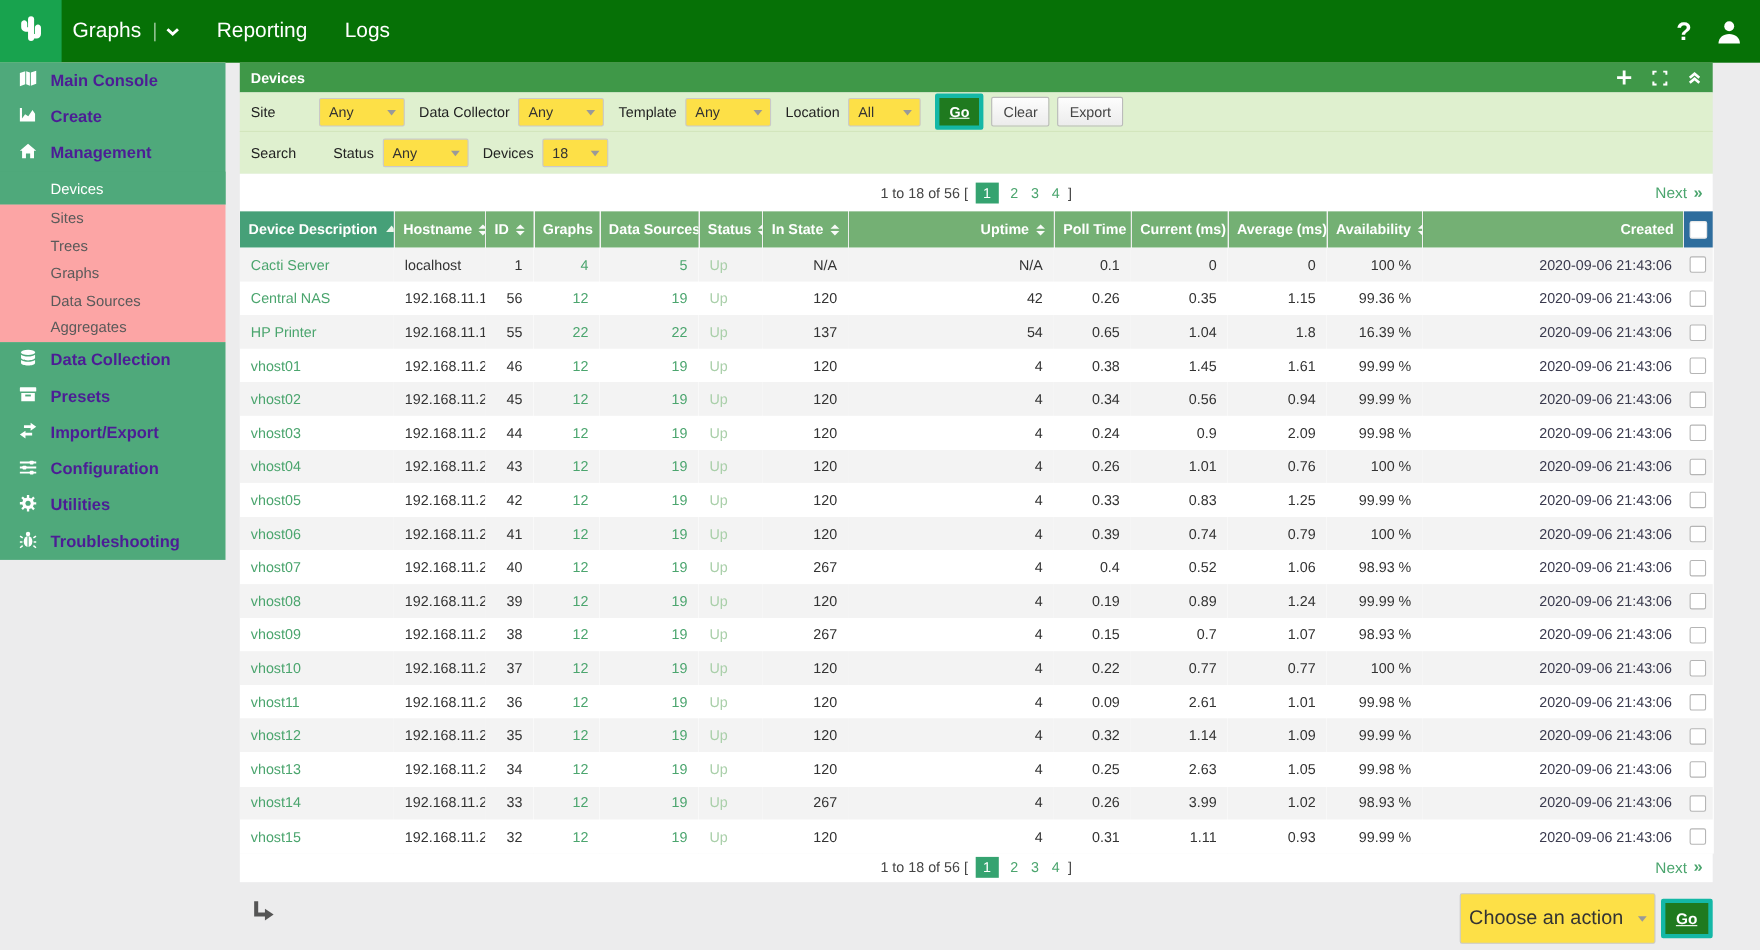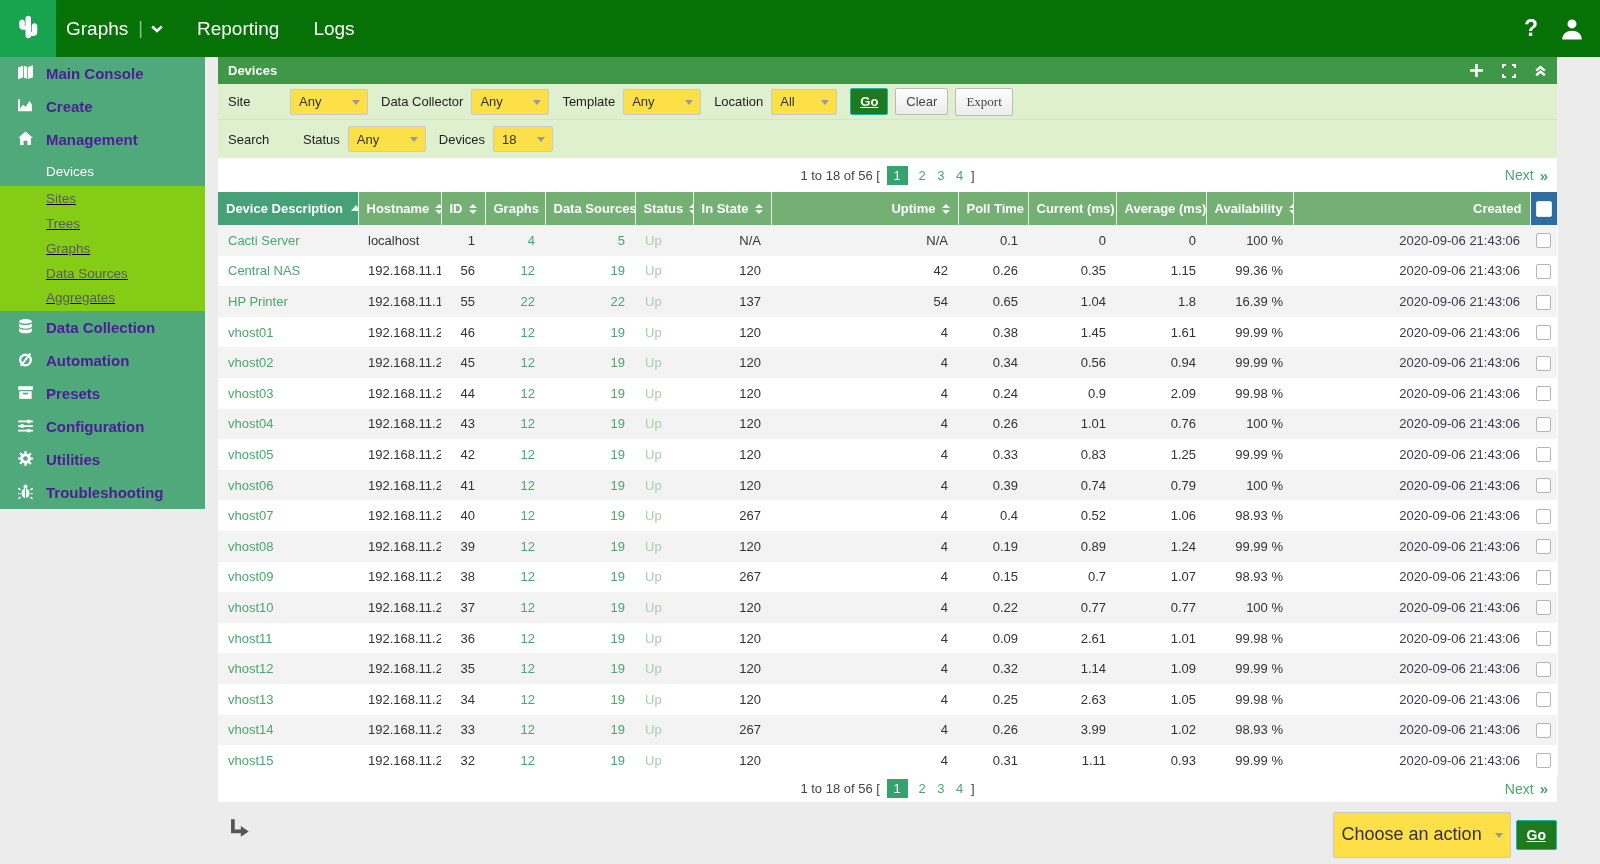--- a/index.html
+++ b/index.html
@@ -18,21 +18,21 @@
   .help-q { color:#fff; font-size:23px; font-weight:bold; cursor:pointer; }
 
   
   .sidebar { position:absolute; left:0; top:57px; width:205px; height:807px; background:#ECECED; }
   .menu-green { background:var(--sidebar-green,#4FA97B); }
   .m-item { height:33px; display:flex; align-items:center; padding-left:17px; gap:12px;
             color:#4c1d95; font-size:15px; font-weight:bold; cursor:pointer; }
   .m-item svg { width:17px; height:17px; flex:0 0 auto; }
   .sub-active { height:30px; display:flex; align-items:center; padding-left:46px;
                 color:#fff; font-size:13.5px; cursor:pointer; background:var(--sidebar-green,#4FA97B); }
-  .submenu-white { background:#84cc16;text-decoration:underline; }
+  .submenu-white { background:#fca5a5; }
   .s-item { height:25px; display:flex; align-items:center; padding-left:46px;
             color:#5a5a5a; font-size:13.5px; cursor:pointer; }
 
   
   .content { position:absolute; left:218px; top:57px; width:1339px; }
   .panel-header { height:27px; background:var(--panel-header-green,#3F9848); display:flex;
                   align-items:center; padding:0 10px; }
   .panel-title { color:#fff; font-size:13px; font-weight:bold; }
   .panel-icons { margin-left:auto; display:flex; align-items:center; gap:18px; }
   .panel-icons span { cursor:pointer; display:flex; align-items:center; }
@@ -44,21 +44,21 @@
   .f-label { font-size:13px; color:#222; }
   .sel { position:relative; height:26px; background:#fde047; border:1px solid #C9C9C9; border-radius:2px;
          display:flex; align-items:center; padding:0 24px 0 8px; font-size:13px; color:#333; cursor:pointer; }
   .caret { position:absolute; right:7px; top:50%; margin-top:-2px; width:0; height:0;
            border-left:4.5px solid transparent; border-right:4.5px solid transparent; border-top:5px solid #999; }
   .search-wrap { position:relative; }
   .search-input { width:218px; height:26px; background:#EFEFEF; border:1px solid #C9C9C9; border-radius:2px;
                   font-size:13px; color:#333; padding:0 30px 0 8px; font-family:"Liberation Sans",sans-serif; }
   .search-input::placeholder { color:#999; }
   .search-ico { position:absolute; right:7px; top:5px; }
-  .btn-go { background:var(--go-button-green,#1F7A1F); border:1px solid #14b8a6; color:#fff; font-weight:bold;
+  .btn-go { background:var(--go-button-green,#1F7A1F); border:4px solid #14b8a6; color:#fff; font-weight:bold;
             font-size:13px; padding:5px 9px; border-radius:2px; cursor:pointer; font-family:inherit;text-decoration:underline; }
   .btn-plain { background:linear-gradient(#FDFDFD,#ECECEC); border:1px solid #BBB; color:#444;
                font-size:13px; padding:5px 10px; border-radius:2px; cursor:pointer; font-family:inherit; }
 
   .pag { position:relative; background:#fff; font-size:13px; color:#444; display:flex;
          align-items:center; justify-content:center;text-align:right; }
   .pag-top { height:34px; }
   .pag-bottom { height:26px; }
   .pagebox { display:inline-block; background:var(--page-current-bg,#35A370); color:#fff;
              padding:2px 7px; margin:0 3px; cursor:pointer; }
@@ -186,33 +186,32 @@
   </div>
   <div class="menu-green">
     <div class="m-item">
       <span><svg viewBox="0 0 16 16" fill="#fff">
             <ellipse cx="8" cy="3.2" rx="6" ry="2.2"></ellipse>
             <path d="M2 5.2c1.2 1 3.4 1.5 6 1.5s4.8-.5 6-1.5v2.6c0 1.2-2.7 2.2-6 2.2s-6-1-6-2.2zm0 4.4c1.2 1 3.4 1.5 6 1.5s4.8-.5 6-1.5v2.6c0 1.2-2.7 2.2-6 2.2s-6-1-6-2.2z"></path>
           </svg></span>
       <span>Data Collection</span>
     </div>
     <div class="m-item">
-      <span><svg viewBox="0 0 16 16" fill="none" stroke="#fff">
-            <circle cx="8" cy="8.5" r="5" stroke-width="2.2"></circle>
-            <path d="M12.5 2.5 3.5 14" stroke-width="1.8"></path>
-          </svg></span>
-      <span>Automation</span>
-    </div>
-    <div class="m-item">
       <span><svg viewBox="0 0 16 16" fill="#fff">
             <rect x="1" y="2" width="14" height="3.6" rx=".5"></rect>
             <path d="M2.2 6.8h11.6V14H2.2z"></path>
             <rect x="5.6" y="8.2" width="4.8" height="1.6" fill="#4FA97B"></rect>
           </svg></span>
       <span>Presets</span>
+    </div>
+    <div class="m-item">
+      <span><svg viewBox="0 0 16 16" fill="#fff">
+            <path d="M10.2 1.2 15 4.6l-4.8 3.4V5.8H4.5V3.4h5.7zM5.8 8 1 11.4l4.8 3.4V12.2h5.7V9.8H5.8z"></path>
+          </svg></span>
+      <span>Import/Export</span>
     </div>
     <div class="m-item">
       <span><svg viewBox="0 0 16 16">
             <g stroke="#fff" stroke-width="1.6">
               <path d="M1 4.2h14M1 8.5h14M1 12.8h14"></path>
             </g>
             <g fill="#fff">
               <rect x="9.5" y="2.6" width="3.2" height="3.2" rx=".6"></rect>
               <rect x="3.3" y="6.9" width="3.2" height="3.2" rx=".6"></rect>
               <rect x="9.5" y="11.2" width="3.2" height="3.2" rx=".6"></rect>
@@ -283,21 +282,21 @@
           <span>Any</span>
           <i class="caret"></i>
         </div>
       <span class="f-label" style="margin-left:13px;">Location</span>
       <div class="sel" style="width:66px;margin-left:8px;">
           <span>All</span>
           <i class="caret"></i>
         </div>
       <button class="btn-go" style="margin-left:13px;">Go</button>
       <button class="btn-plain" style="margin-left:7px;">Clear</button>
-      <button class="btn-plain" style="margin-left:7px;font-family:Liberation Serif, serif;">Export</button>
+      <button class="btn-plain" style="margin-left:7px;">Export</button>
     </div>
     <div class="f-row f-row2">
       <span class="f-label" style="width:62px;">Search</span>
       <span class="f-label" style="margin-left:13px;">Status</span>
       <div class="sel" style="width:78px;margin-left:8px;">
           <span>Any</span>
           <i class="caret"></i>
         </div>
       <span class="f-label" style="margin-left:13px;">Devices</span>
       <div class="sel" style="width:60px;margin-left:8px;">

